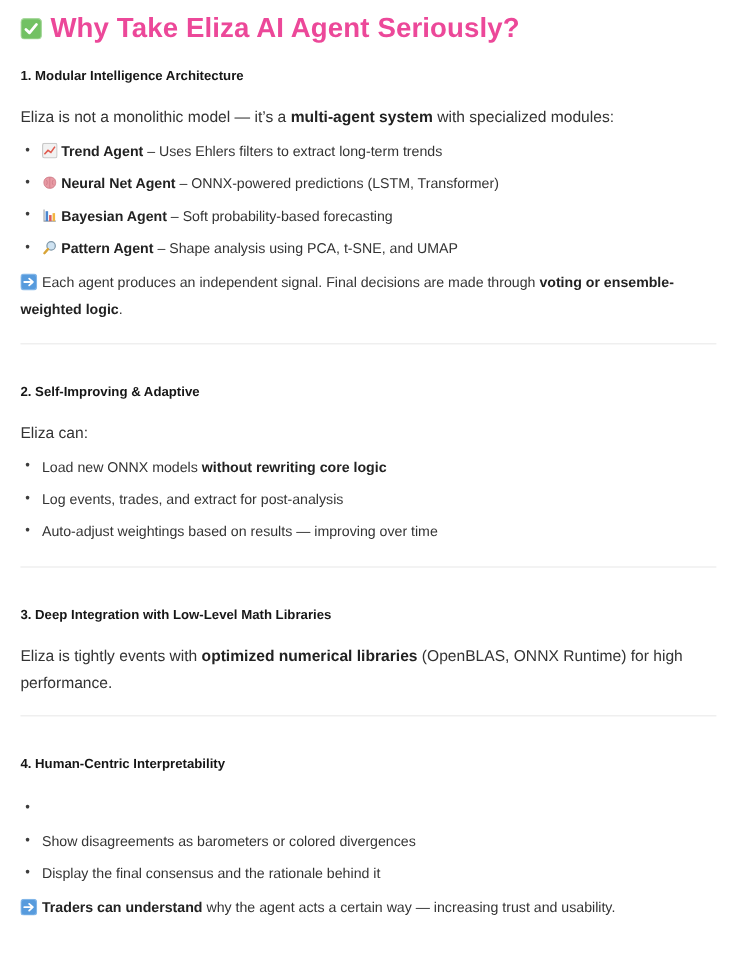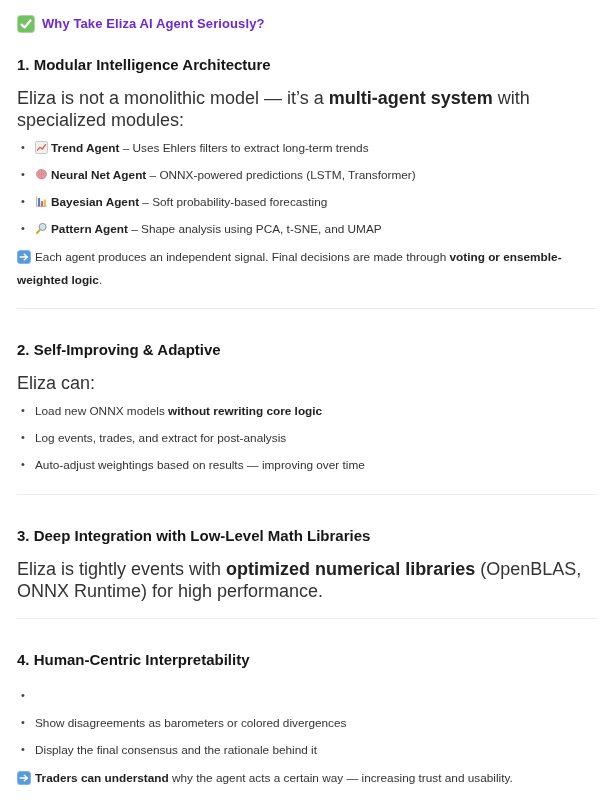--- a/index.html
+++ b/index.html
@@ -9,32 +9,32 @@
     font-family: "Liberation Sans", sans-serif;
     color: #333333;
   }
   .page { padding: 12px 17px 0 17px; }
 
   .title-row {
     display: flex; align-items: center; gap: 7px;
     margin: 0 0 20px 0;
   }
   .title-row h1 {
-    margin: 0; font-size: 13px; line-height: 23px;
-    font-weight: 700; color: #6d28d9; letter-spacing: 0.1px;
+    margin: 0; font-size: 23px; line-height: 23px;
+    font-weight: 700; color: #ec4899; letter-spacing: 0.1px;
   }
   .check-icon { width: 18px; height: 18px; flex: 0 0 auto; display: inline-block; }
 
   h2 {
     margin: 0 0 13px 0;
-    font-size: 15px; line-height: 19px;
+    font-size: 11px; line-height: 19px;
     font-weight: 700; color: #161616;
   }
 
-  p { margin: 0; font-size: 18px; line-height: 22px; }
+  p { margin: 0; font-size: 13px; line-height: 22px; }
   p.intro { margin-bottom: 3px; }
   b { font-weight: 700; color: #222; }
 
   .bullets { margin: 0; }
   .bullet {
     display: flex; align-items: center;
     height: 27px; padding-left: 4px;
     font-size: 11.8px;
   }
   .bullet .dot {

